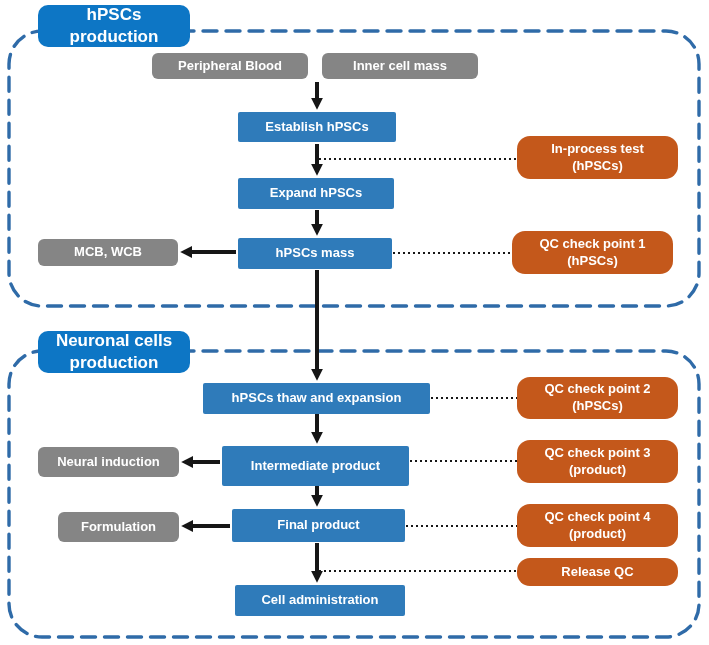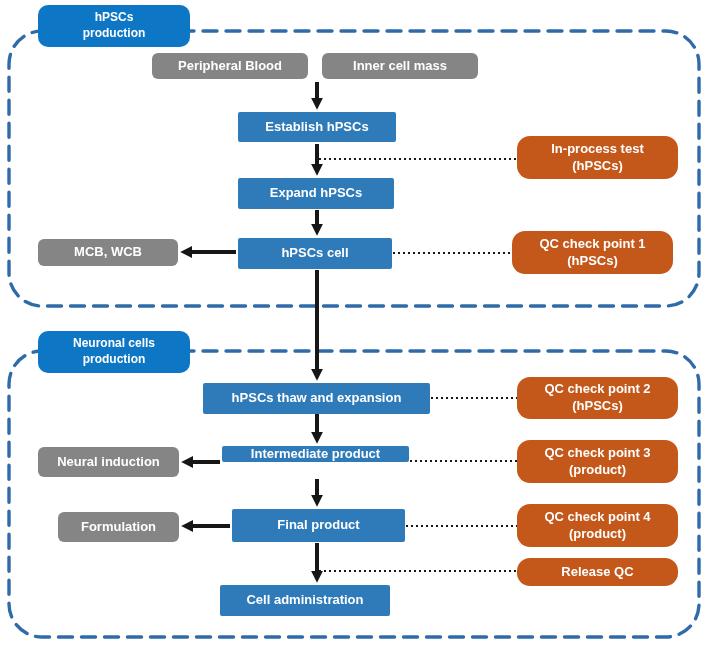--- a/index.html
+++ b/index.html
@@ -54,21 +54,21 @@
     white-space:pre-line;
     box-sizing:border-box;
     padding:0 4px;
   }
   .blue{background:var(--flow-blue);border-radius:2px;}
   .gray{background:var(--gray);border-radius:6px;}
   .orange{background:var(--orange);border-radius:13px;}
   .label{
     background:var(--label-blue);
     border-radius:10px;
-    font-size:12px;
+    font-size:17px;
     z-index:3;
   }
 </style>
 </head>
 <body>
 
 <div class="canvas">
 
   <svg class="overlay" viewBox="0 0 709 645">
     <defs>
@@ -103,32 +103,32 @@
 production</div>
   <div class="node label" style="left:38px;top:331px;width:152px;height:42px;">Neuronal cells
 production</div>
 
   <div class="node gray" style="left:152px;top:53px;width:156px;height:26px;">Peripheral Blood</div>
   <div class="node gray" style="left:322px;top:53px;width:156px;height:26px;">Inner cell mass</div>
   <div class="node blue" style="left:238px;top:112px;width:158px;height:30px;">Establish hPSCs</div>
   <div class="node orange" style="left:517px;top:136px;width:161px;height:43px;">In-process test
 (hPSCs)</div>
   <div class="node blue" style="left:238px;top:178px;width:156px;height:31px;">Expand hPSCs</div>
-  <div class="node blue" style="left:238px;top:238px;width:154px;height:31px;">hPSCs cell</div>
+  <div class="node blue" style="left:238px;top:238px;width:154px;height:31px;">hPSCs mass</div>
   <div class="node gray" style="left:38px;top:239px;width:140px;height:27px;">MCB, WCB</div>
   <div class="node orange" style="left:512px;top:231px;width:161px;height:43px;">QC check point 1
 (hPSCs)</div>
 
   <div class="node blue" style="left:203px;top:383px;width:227px;height:31px;">hPSCs thaw and expansion</div>
   <div class="node orange" style="left:517px;top:377px;width:161px;height:42px;">QC check point 2
 (hPSCs)</div>
-  <div class="node blue" style="left:222px;top:446px;width:187px;height:16px;">Intermediate product</div>
+  <div class="node blue" style="left:222px;top:446px;width:187px;height:40px;">Intermediate product</div>
   <div class="node gray" style="left:38px;top:447px;width:141px;height:30px;">Neural induction</div>
   <div class="node orange" style="left:517px;top:440px;width:161px;height:43px;">QC check point 3
 (product)</div>
   <div class="node blue" style="left:232px;top:509px;width:173px;height:33px;">Final product</div>
   <div class="node gray" style="left:58px;top:512px;width:121px;height:30px;">Formulation</div>
   <div class="node orange" style="left:517px;top:504px;width:161px;height:43px;">QC check point 4
 (product)</div>
   <div class="node orange" style="left:517px;top:558px;width:161px;height:28px;">Release QC</div>
-  <div class="node blue" style="left:220px;top:585px;width:170px;height:31px;">Cell administration</div>
+  <div class="node blue" style="left:235px;top:585px;width:170px;height:31px;">Cell administration</div>
 
 </div>
 
 </body></html>

